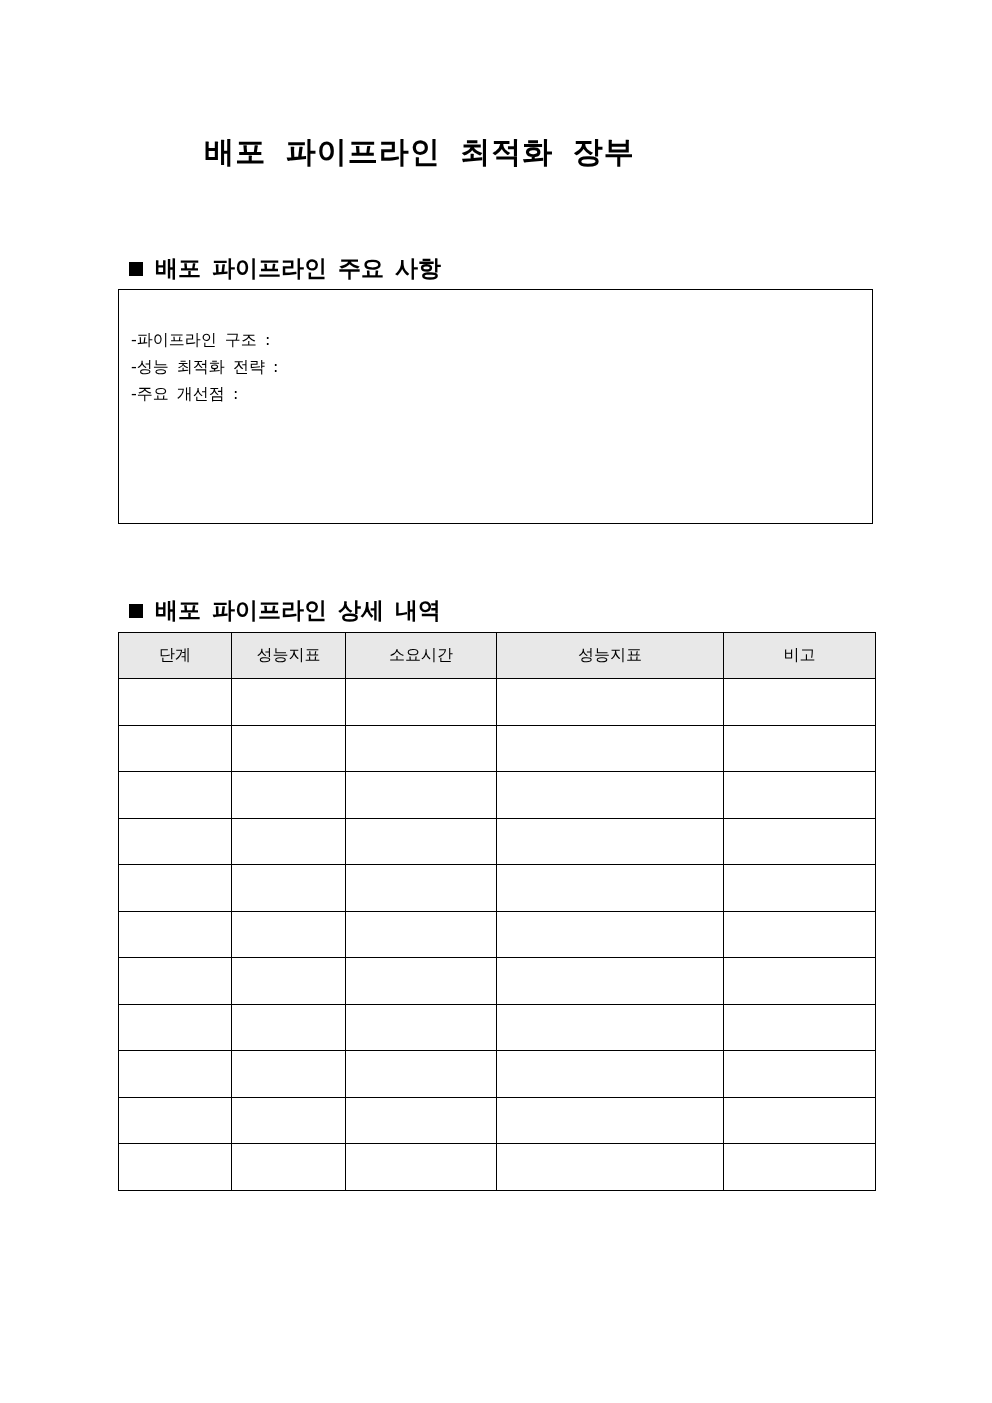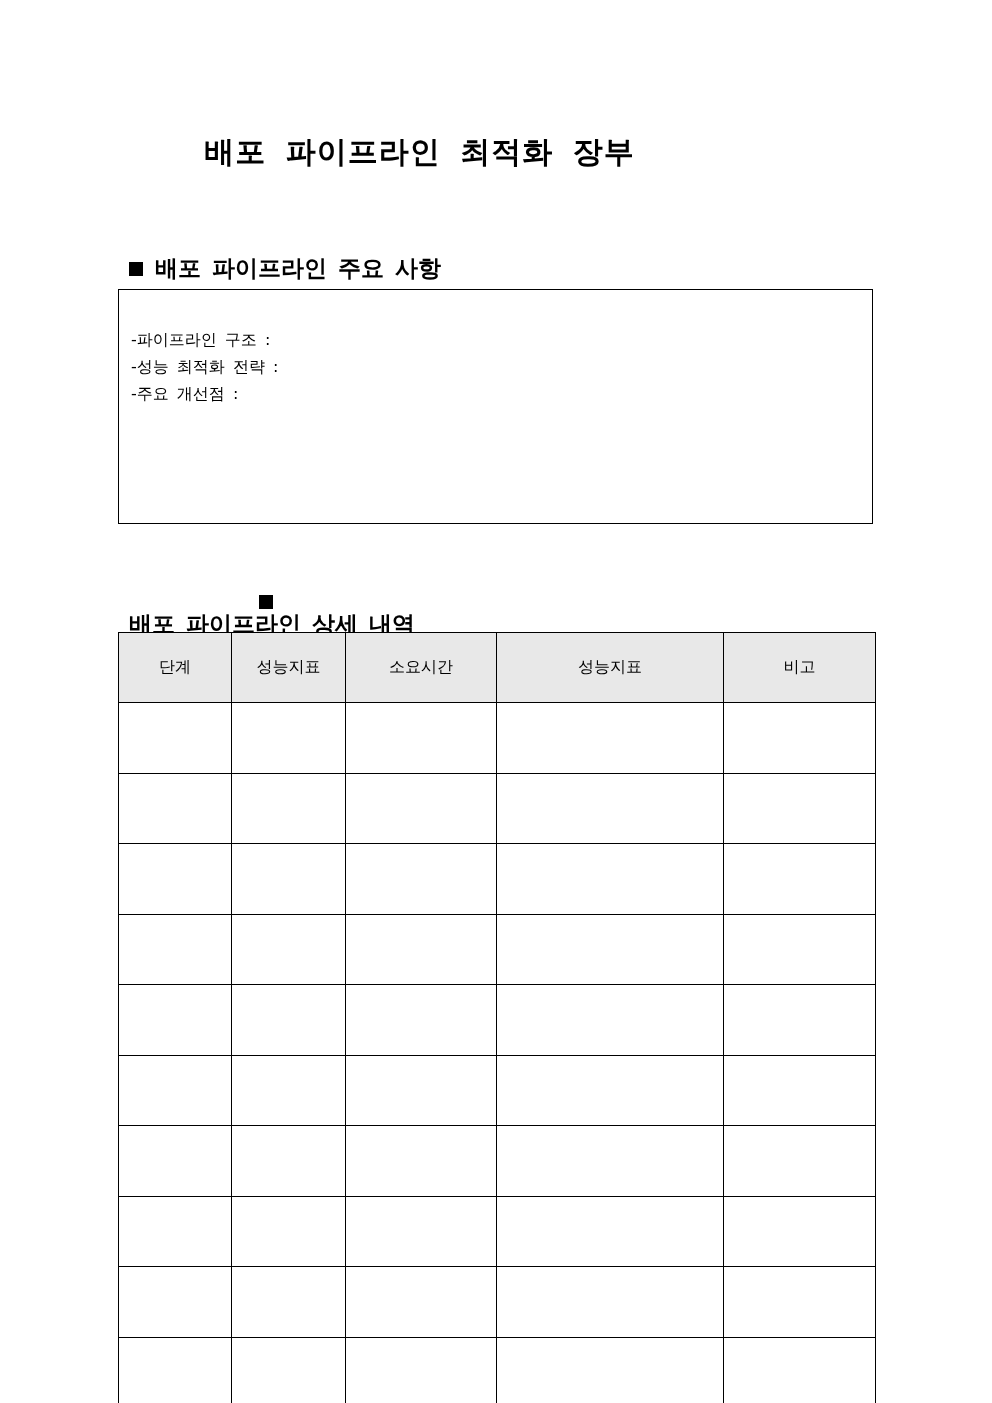--- a/index.html
+++ b/index.html
@@ -1,26 +1,26 @@
 <!DOCTYPE html>
 <html><head>
 <meta charset="utf-8">
 <style>
   html, body { margin: 0; padding: 0; background: #ffffff; }
   body { width: 992px; height: 1403px; position: relative; font-family: "DejaVu Sans", "Liberation Sans", sans-serif; color: #000; }
   .title { position: absolute; top: 132px; left: 0; width: 839px; text-align: center; font-size: 30px; font-weight: bold; letter-spacing: 1px; word-spacing: 8px; }
   .section-heading { position: absolute; left: 129px; font-size: 23px; font-weight: bold; display: flex; align-items: center; word-spacing: 3px; }
   .section-heading .sq { display: inline-block; width: 14px; height: 14px; background: #000; margin-right: 12px; }
   #h1 { top: 253px; }
-  #h2 { top: 595px; flex-direction: column; }
+  #h2 { top: 595px; }
   .summary-box { position: absolute; left: 118px; top: 289px; width: 755px; height: 235px; border: 1px solid #000; box-sizing: border-box; }
   .summary-lines { position: absolute; left: 12px; top: 20px; font-size: 16px; line-height: 27px; margin-top: 16px; }
   .summary-lines div { word-spacing: 3px; }
   table.detail { position: absolute; left: 118px; top: 632px; border-collapse: collapse; table-layout: fixed; width: 757px; }
-  table.detail th, table.detail td { border: 1.5px solid #000; padding: 12px; }
+  table.detail th, table.detail td { border: 1.5px solid #000; padding: 0; }
   table.detail th { background: #e8e8e8; height: 45px; font-weight: normal; font-size: 16px; text-align: center; }
   table.detail td { height: 45.5px; }
 </style>
 </head>
 <body>
 
 <div class="title">배포 파이프라인 최적화 장부</div>
 
 <div class="section-heading" id="h1">
   <span class="sq"></span>

